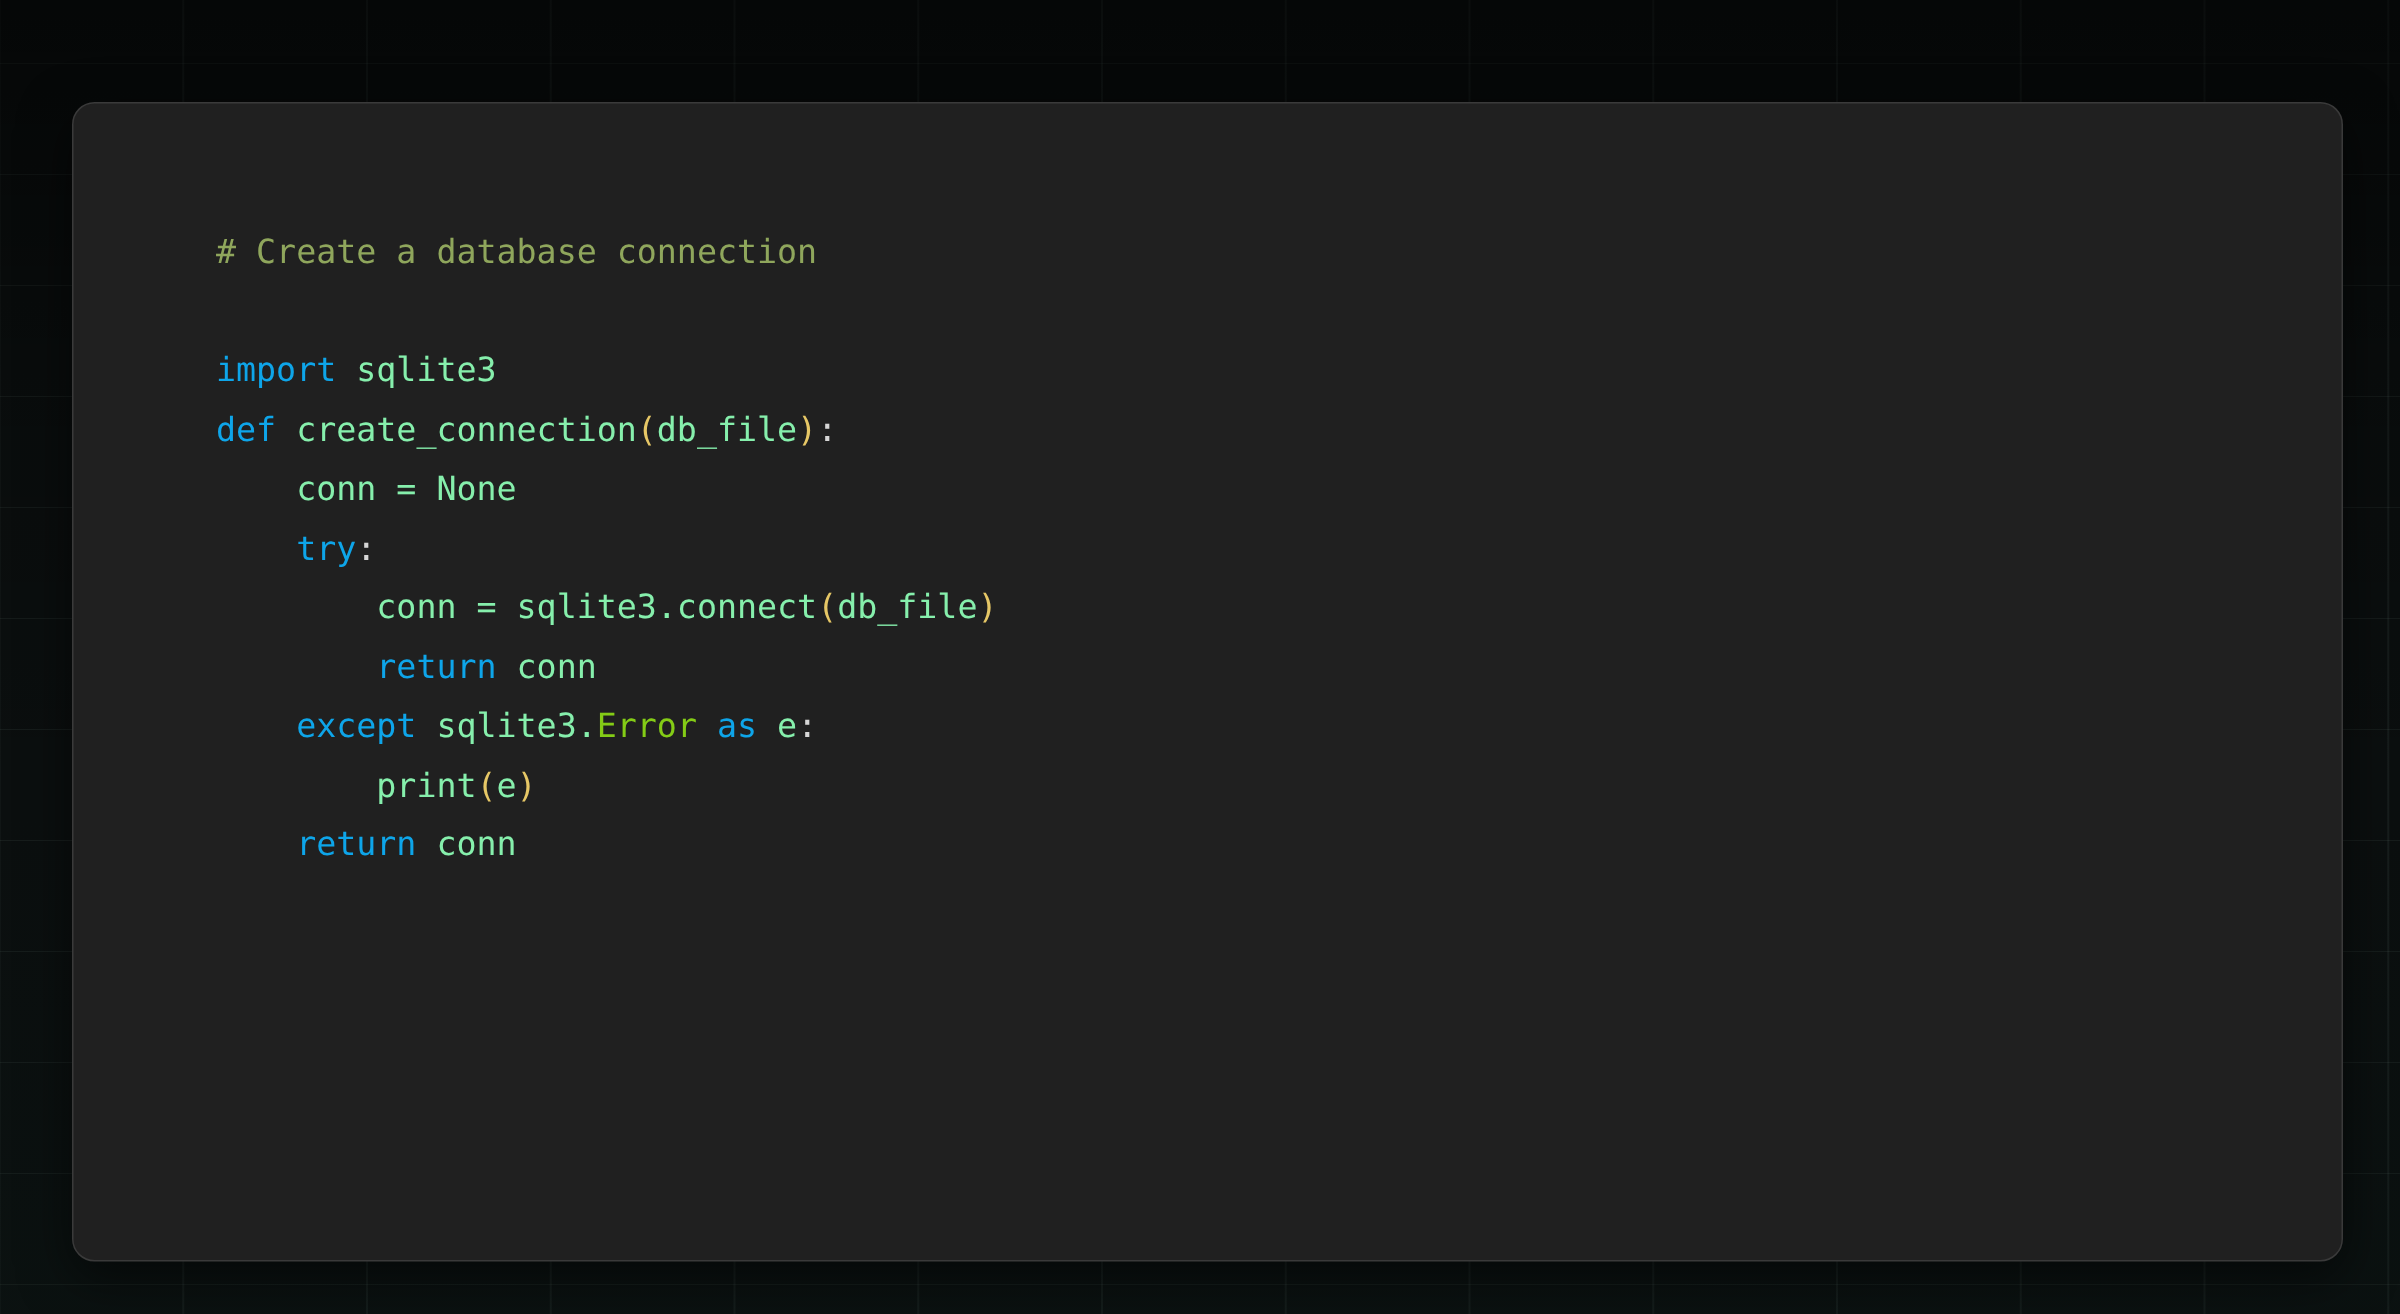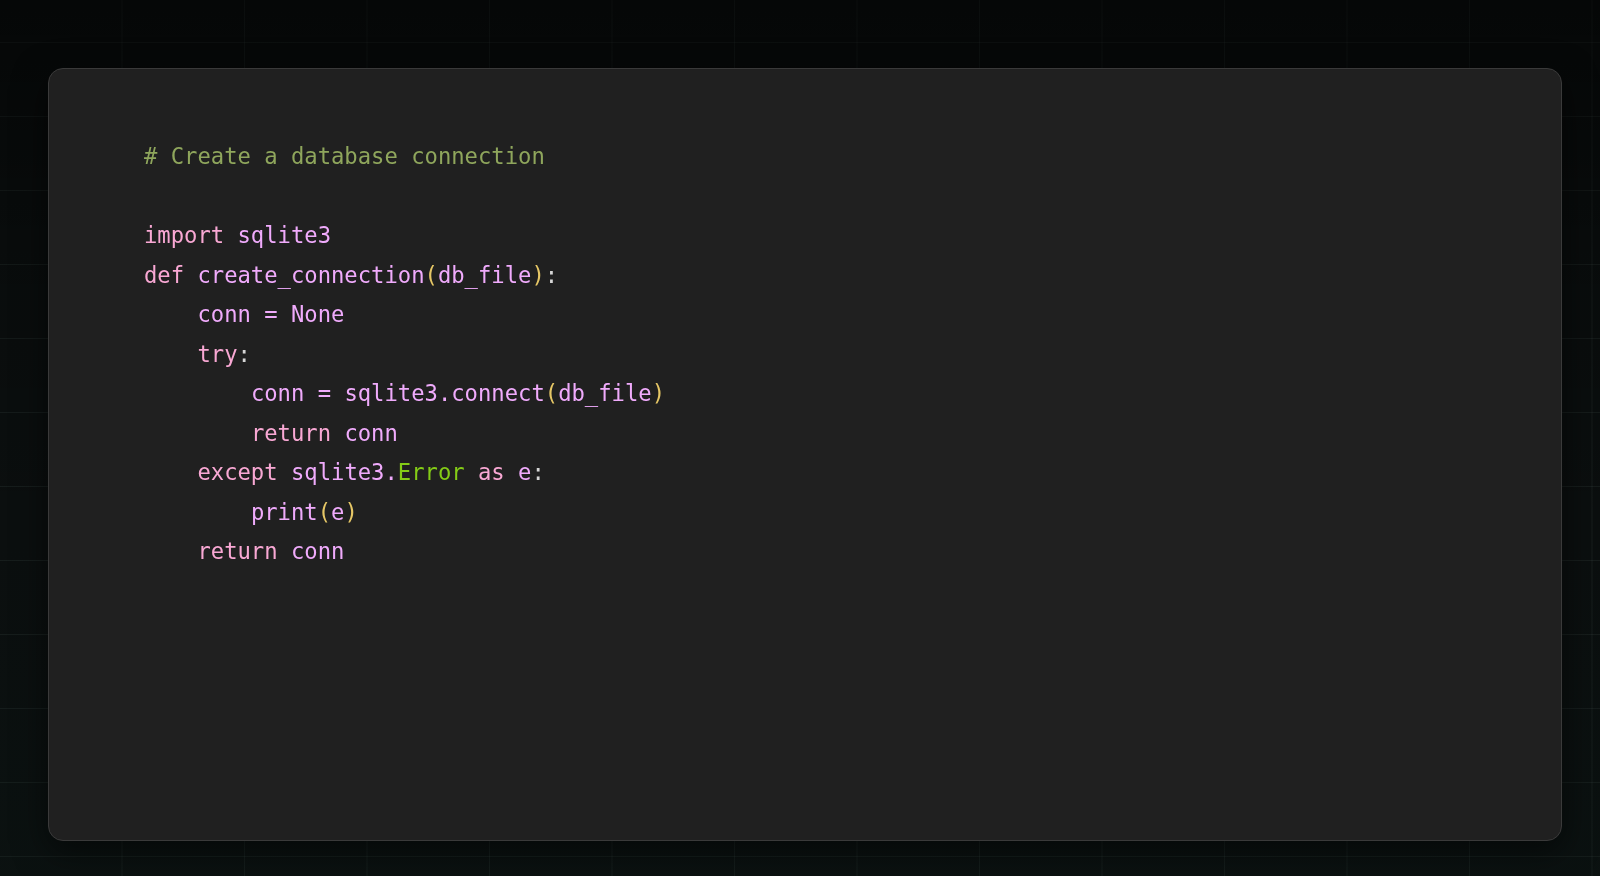--- a/index.html
+++ b/index.html
@@ -56,41 +56,41 @@
     border: 1px solid #3a3a3a;
     border-radius: 15px;
     box-sizing: border-box;
     box-shadow: 0 10px 34px rgba(0,0,0,0.55);
     overflow: hidden;
   }
 
   #code-block {
     position: absolute;
     left: 95px;
-    top: 68px;
+    top: 80px;
     margin: 0;
     padding: 0;
     font-family: "DejaVu Sans Mono", monospace;
     font-size: 22.2px;
     line-height: 39.5px;
     color: #d4d4d4;
     white-space: pre;
     letter-spacing: 0px;
   }
 
   .code-line {
     display: block;
     min-height: 39.5px;
     white-space: pre;
   }
 
   
   .tok-comment  { color: #8fa65c; }
-  .tok-keyword  { color: #f9a8d4; }
-  .tok-plain    { color: #f0abfc; margin-top: 28px; }
+  .tok-keyword  { color: #0ea5e9; }
+  .tok-plain    { color: #86efac; margin-top: 28px; }
   .tok-paren    { color: #e6c766; }
   .tok-class    { color: #84cc16; }
   .tok-punct    { color: #d6d6d6; }
 </style>
 </head>
 <body>
 
 <div id="page">
 
   <div id="grid-backdrop"></div>

